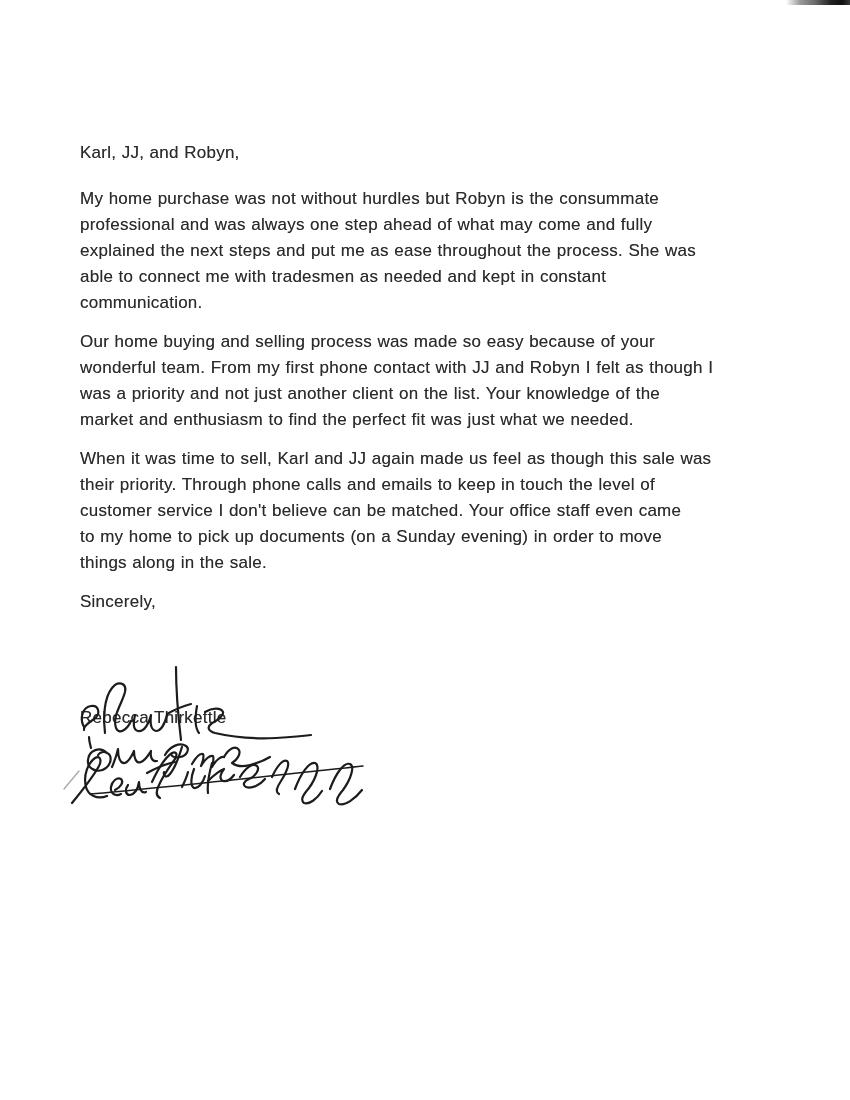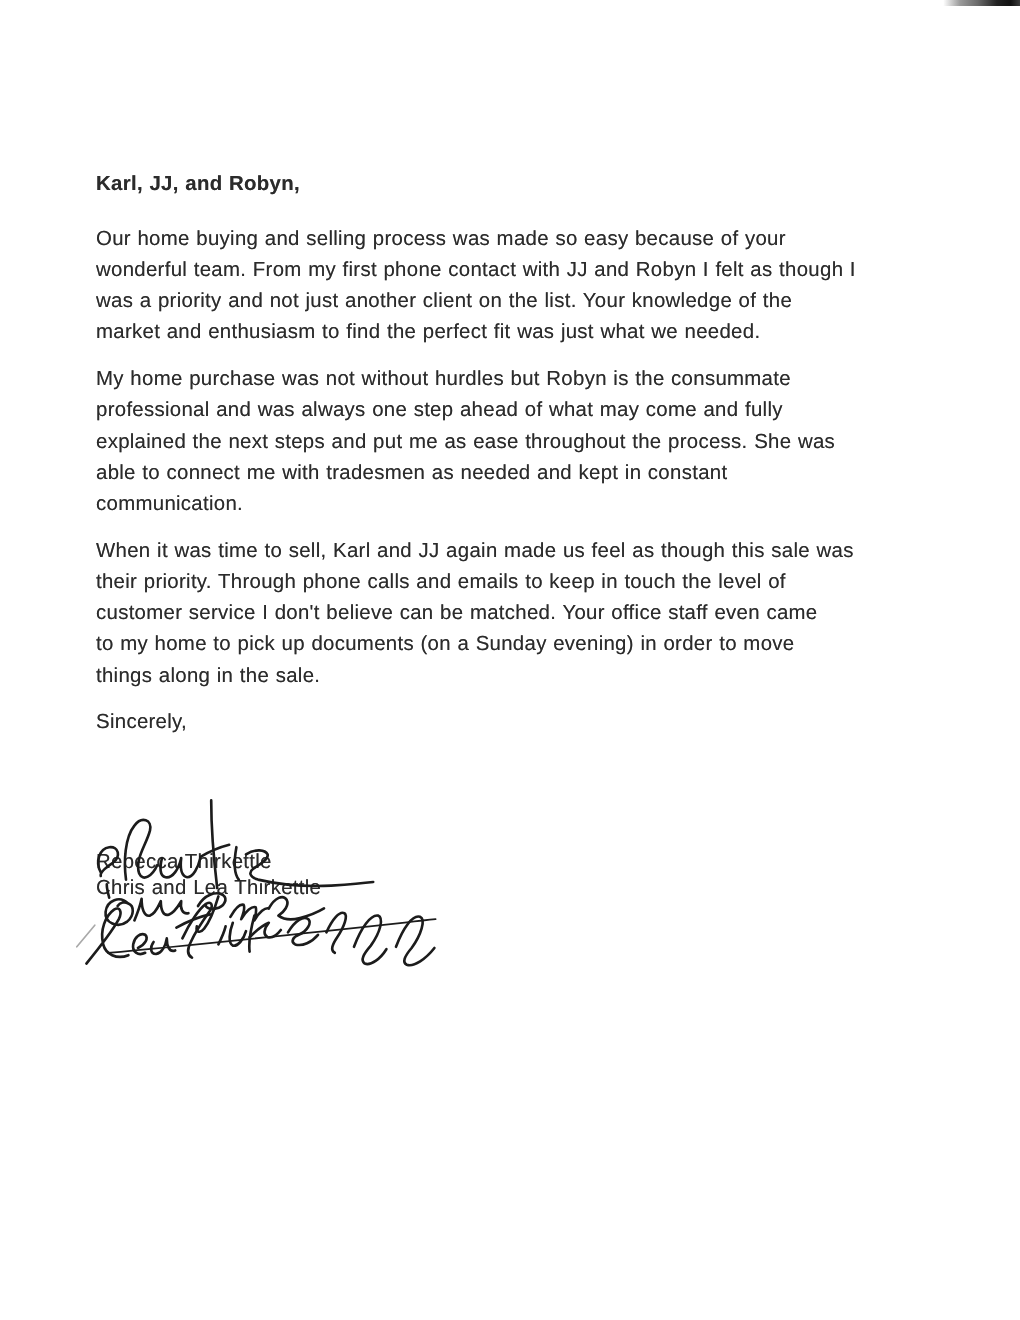--- a/index.html
+++ b/index.html
@@ -32,21 +32,21 @@
     top: 140px;
     width: 740px;
     color: #2b2b2b;
     font-size: 17px;
     line-height: 26px;
     letter-spacing: 0.25px;
     word-spacing: 0.5px;
     text-shadow: 0 0 0.5px rgba(40,40,40,0.55);
   }
   .letter p { white-space: pre; }
-  .salutation { margin-bottom: 20px; font-weight: bold; }
+  .salutation { margin-bottom: 20px; }
   .para { margin-bottom: 13px; }
   .closing { margin-top: 0; }
   .names { margin-top: 92px; line-height: 22px; }
   .signatures-svg {
     position: absolute;
     left: 55px;
     top: 660px;
     width: 330px;
     height: 155px;
   }
@@ -62,38 +62,37 @@
 </style>
 </head>
 <body>
 
 <div class="page">
 
   <div class="scan-artifact"></div>
 
   <div class="letter">
     <p class="salutation">Karl, JJ, and Robyn,</p>
-    <p class="para">Our home buying and selling process was made so easy because of your
-wonderful team. From my first phone contact with JJ and Robyn I felt as though I
-was a priority and not just another client on the list. Your knowledge of the
-market and enthusiasm to find the perfect fit was just what we needed.</p>
     <p class="para">My home purchase was not without hurdles but Robyn is the consummate
 professional and was always one step ahead of what may come and fully
 explained the next steps and put me as ease throughout the process. She was
 able to connect me with tradesmen as needed and kept in constant
 communication.</p>
+    <p class="para">Our home buying and selling process was made so easy because of your
+wonderful team. From my first phone contact with JJ and Robyn I felt as though I
+was a priority and not just another client on the list. Your knowledge of the
+market and enthusiasm to find the perfect fit was just what we needed.</p>
     <p class="para">When it was time to sell, Karl and JJ again made us feel as though this sale was
 their priority. Through phone calls and emails to keep in touch the level of
 customer service I don't believe can be matched. Your office staff even came
 to my home to pick up documents (on a Sunday evening) in order to move
 things along in the sale.</p>
       <p class="closing">Sincerely,</p>
     <div class="names">
       <div>Rebecca Thirkettle</div>
-      <div>Chris and Lea Thirkettle</div>
     </div>
   </div>
 
   <svg class="signatures-svg" viewBox="55 660 330 155" aria-hidden="true">
 
     <g>
       <path class="ink" d="M84,727 C79,718 83,707 91,706 C99,705 101,714 94,719 C88,723 83,727 84,730"></path>
       <path class="ink" d="M89,737 C89,741 90,744 91,748"></path>
       <path class="ink" d="M105,733 C103,718 104,698 112,688 C118,680 127,683 125,692 C122,704 112,716 116,728 C119,735 127,730 131,721"></path>
       <path class="ink" d="M135,715 C133,723 133,730 138,731 C144,732 149,724 151,715 C150,723 151,730 156,731 C161,731 165,723 167,715"></path>

